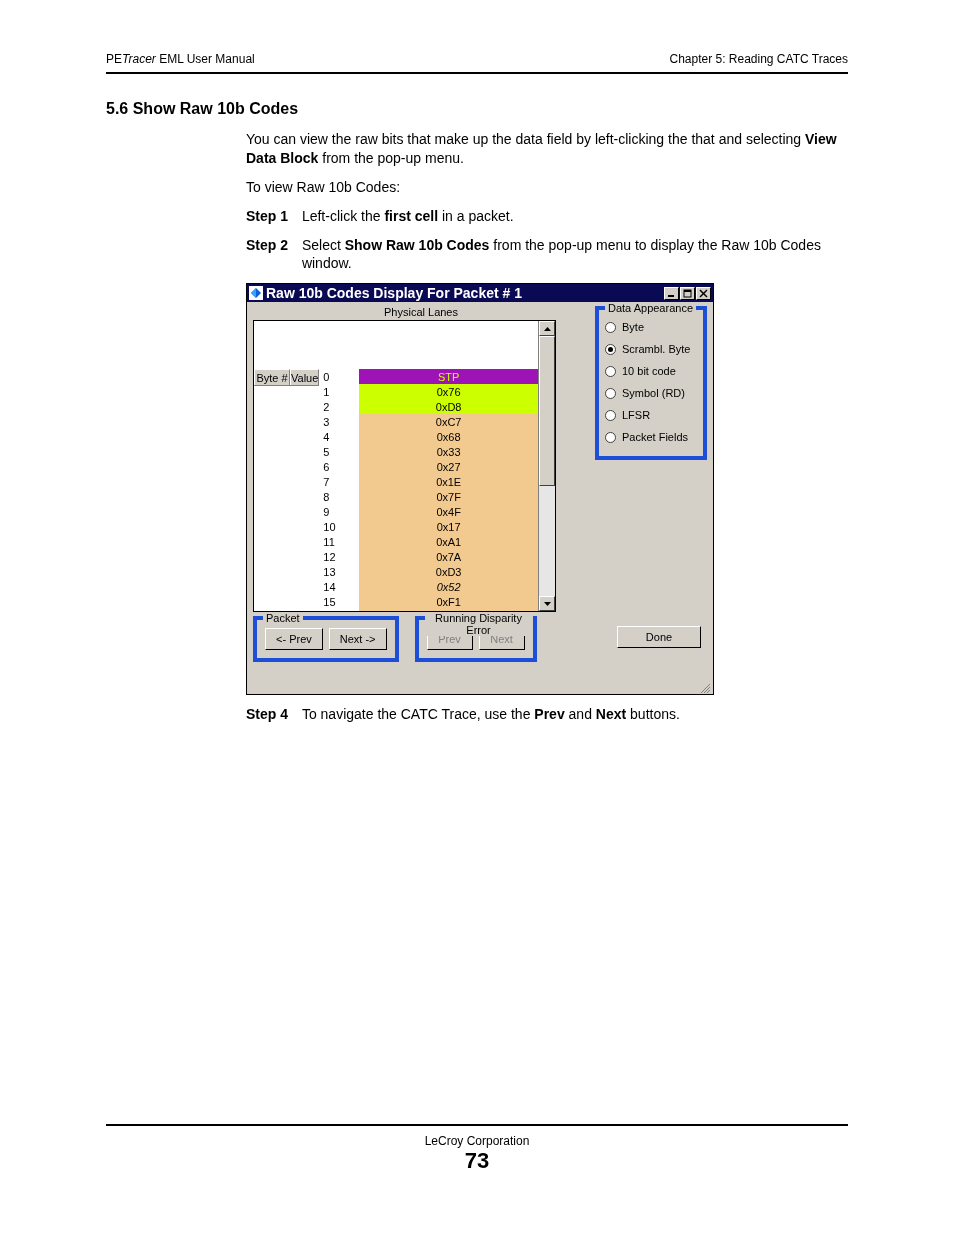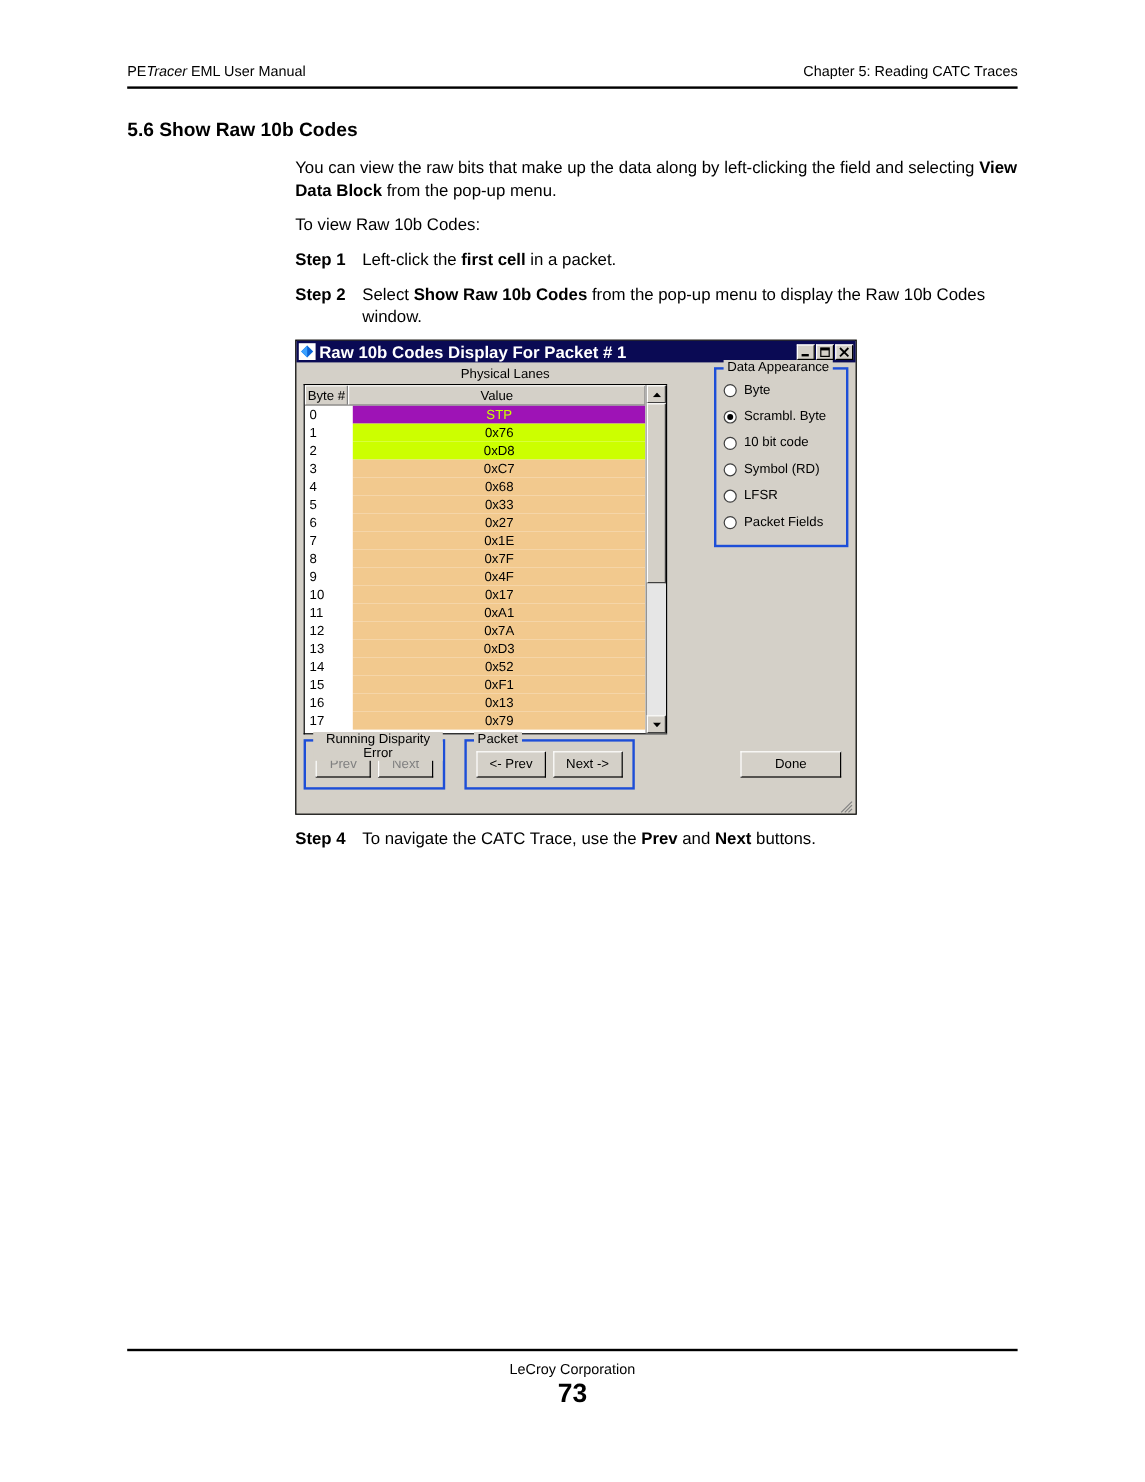--- a/index.html
+++ b/index.html
@@ -31,28 +31,28 @@
   .titlebar{background:var(--dk);color:#fff;display:flex;align-items:center;height:18px;padding:0 2px;}
   .titlebar .icon{width:14px;height:14px;background:#fff;display:inline-flex;align-items:center;justify-content:center;margin-right:3px;}
   .titlebar .icon svg{display:block;}
   .titlebar .ttl{font-weight:bold;font-size:14px;flex:1;}
   .title-btns{display:flex;gap:1px;}
   .title-btn{width:15px;height:13px;background:var(--gray-btn);border:1px solid #000;border-top-color:#fff;border-left-color:#fff;box-sizing:border-box;display:flex;align-items:center;justify-content:center;}
   .title-btn svg{display:block;}
   .dlg-body{display:flex;padding:4px 6px 0 6px;gap:6px;}
   .left-col{flex:1;}
   .right-col{width:112px;}
-  .fieldset{border:2px solid #1d4ed8;padding:6px 6px 8px 6px;position:relative;margin-bottom:0;}
+  .fieldset{border:4px solid #1d4ed8;padding:6px 6px 8px 6px;position:relative;margin-bottom:12px;}
   .fieldset .legend{position:absolute;top:-8px;left:6px;background:var(--gray-bg);padding:0 3px;font-size:11px;}
   .lanes-label{font-size:11px;text-align:center;margin-bottom:2px;}
   
   .listframe{border:1px solid #000;border-right:none;background:#fff;position:relative;display:flex;height:290px;width:302px;}
   .list-header{display:flex;background:var(--gray-bg);border-bottom:1px solid #808080;height:16px;font-size:11px;}
   .list-header .hcell{display:flex;align-items:center;justify-content:center;border:1px solid #fff;border-right-color:#808080;border-bottom:none;box-sizing:border-box;}
-  .list-inner{flex:1;display:flex;flex-direction:column;overflow:hidden;}
+  .list-inner{flex:1;display:flex;flex-direction:row;overflow:hidden;margin-top:48px;}
   .rows{flex:1;overflow:hidden;}
   .row{display:flex;height:15px;font-size:11px;}
   .cell-byte{width:36px;padding-left:4px;display:flex;align-items:center;}
   .cell-val{flex:1;text-align:center;display:flex;align-items:center;justify-content:center;}
   .scrollbar{width:16px;background:#e6e6e6;border-left:1px solid #808080;border-right:1px solid #000;position:relative;}
   .sb-btn{height:15px;background:var(--gray-bg);border:1px solid #fff;border-right-color:#404040;border-bottom-color:#404040;box-sizing:border-box;display:flex;align-items:center;justify-content:center;position:absolute;left:0;right:0;}
   .sb-up{top:0;}
   .sb-down{bottom:0;}
   .sb-thumb{position:absolute;left:0;right:0;top:15px;height:150px;background:var(--gray-bg);border:1px solid #fff;border-right-color:#404040;border-bottom-color:#404040;box-sizing:border-box;}
   
@@ -86,21 +86,21 @@
       <span>PE</span><span class="italic">Tracer</span><span> EML User Manual</span>
     </span>
     <span>Chapter 5: Reading CATC Traces</span>
   </div>
   <hr class="hr">
 
   <h1 class="section-heading">5.6 Show Raw 10b Codes</h1>
 
   <div class="indent">
     <p class="para">
-      <span>You can view the raw bits that make up the data along by left-clicking the field and selecting </span><b>View Data Block</b><span> from the pop-up menu.</span>
+      <span>You can view the raw bits that make up the data field by left-clicking the that and selecting </span><b>View Data Block</b><span> from the pop-up menu.</span>
     </p>
     <p class="para">To view Raw 10b Codes:</p>
 
     <div class="step">
       <span class="step-label">Step 1</span>
       <span class="step-body">
         <span>Left-click the </span><b>first cell</b><span> in a packet.</span>
       </span>
     </div>
 
@@ -204,21 +204,21 @@
                   <div class="row">
                     <div class="cell-byte">12</div>
                     <div class="cell-val" style="background: var(--tan);">0x7A</div>
                   </div>
                   <div class="row">
                     <div class="cell-byte">13</div>
                     <div class="cell-val" style="background: var(--tan);">0xD3</div>
                   </div>
                   <div class="row">
                     <div class="cell-byte">14</div>
-                    <div class="cell-val" style="background: var(--tan);">0x52</div>
+                    <div class="cell-val" style="background: var(--tan); font-style: italic;">0x52</div>
                   </div>
                   <div class="row">
                     <div class="cell-byte">15</div>
                     <div class="cell-val" style="background: var(--tan);">0xF1</div>
                   </div>
                   <div class="row">
                     <div class="cell-byte">16</div>
                     <div class="cell-val" style="background: var(--tan);">0x13</div>
                   </div>
                   <div class="row">
@@ -270,38 +270,38 @@
                 <div class="radio-row">
                   <span class="radio"></span>
                   <span>Packet Fields</span>
                 </div>
               </div>
           </div>
         </div>
       </div>
 
       <div class="dlg-bottom">
+        <div class="bottom-group">
+          <div class="fieldset">
+            <span class="legend">Packet</span>
+            <div class="btns">
+              <span class="btn">&lt;- Prev</span>
+              <span class="btn">Next -&gt;</span>
+            </div>
+          </div>
+        </div>
         <div class="bottom-group">
           <div class="fieldset">
             <span class="legend">Running Disparity Error</span>
             <div class="btns">
               <span class="btn disabled">Prev</span>
               <span class="btn disabled">Next</span>
             </div>
           </div>
         </div>
-        <div class="bottom-group">
-          <div class="fieldset">
-            <span class="legend">Packet</span>
-            <div class="btns">
-              <span class="btn">&lt;- Prev</span>
-              <span class="btn">Next -&gt;</span>
-            </div>
-          </div>
-        </div>
         <div class="done-wrap">
           <span class="btn done-btn">Done</span>
         </div>
       </div>
       <div class="resizer">
         <svg width="12" height="12">
             <line x1="2" y1="11" x2="11" y2="2" stroke="#808080"></line>
             <line x1="5" y1="11" x2="11" y2="5" stroke="#808080"></line>
             <line x1="8" y1="11" x2="11" y2="8" stroke="#808080"></line>
           </svg>

